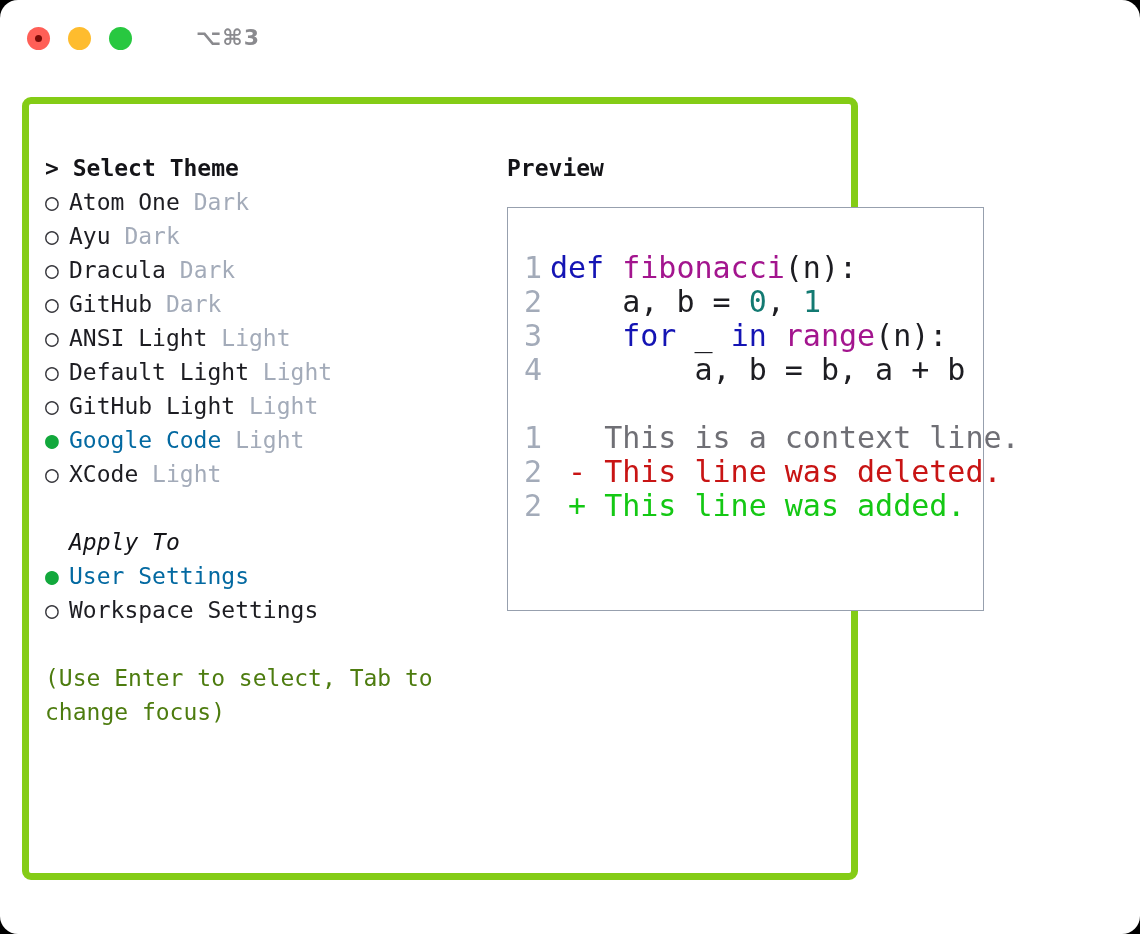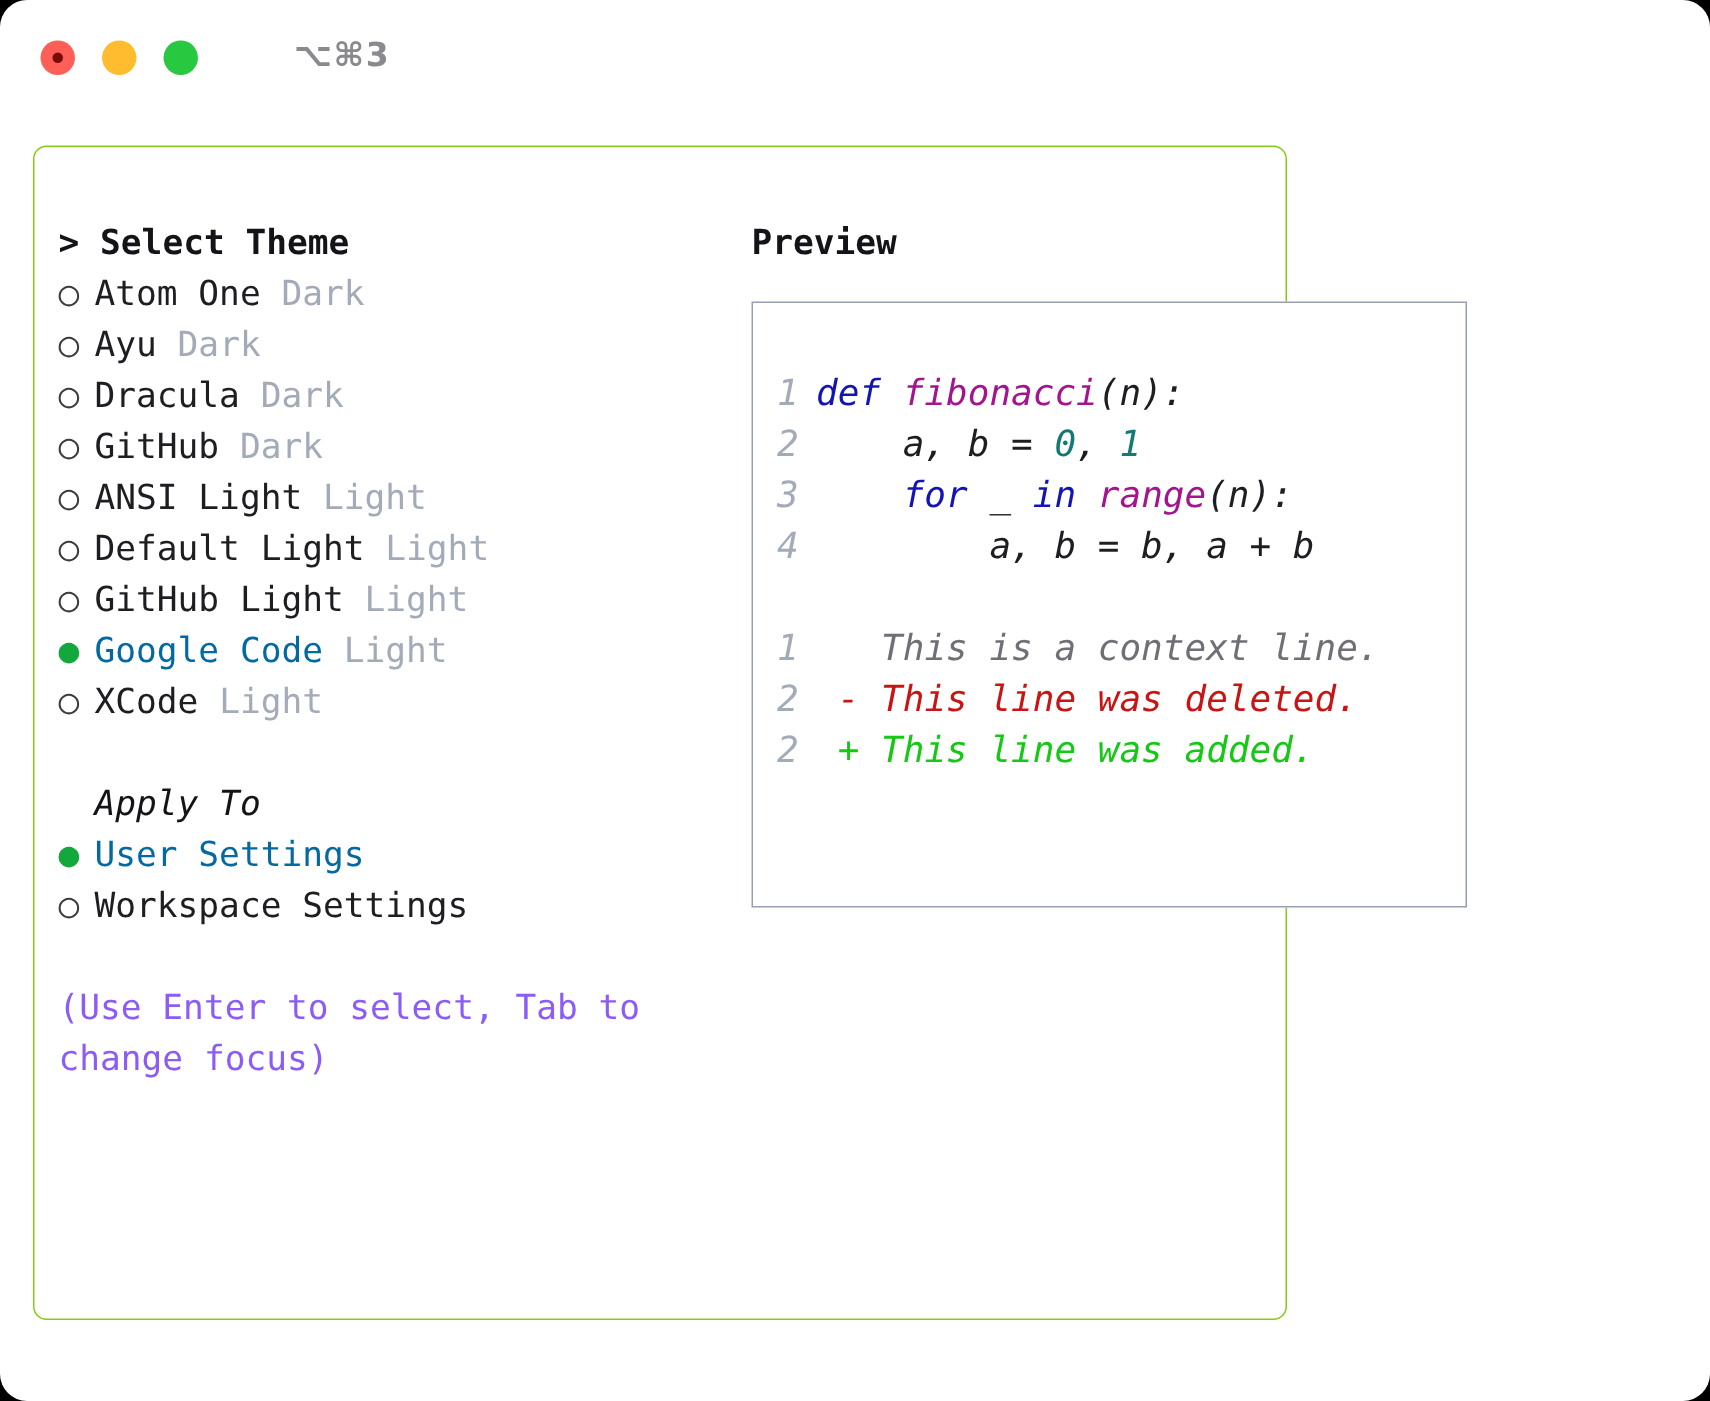--- a/index.html
+++ b/index.html
@@ -66,21 +66,21 @@
     line-height: 1;
   }
 
   
   .panel {
     position: absolute;
     left: 22px;
     top: 97px;
     width: 836px;
     height: 783px;
-    border: 1px solid #84cc16;
+    border: 7px solid #84cc16;
     border-radius: 9px;
     box-sizing: border-box;
     background: #ffffff;
   }
 
   .panel-inner {
     position: absolute;
     left: 0; top: 0;
     width: 100%; height: 100%;
     display: flex;
@@ -133,21 +133,21 @@
     white-space: pre;
     margin-top: 34px;
     padding-left: 24px;
     font-style: italic;
   }
 
   .hint {
     margin-top: 34px;
     font-size: 23px;
     line-height: 34px;
-    color: #8b5cf6;
+    color: #4d7c0f;
     width: 420px;
     white-space: pre-wrap;
   }
 
   
   .preview-title {
     font-size: 23px;
     font-weight: 700;
     color: #141418;
     line-height: 34px;
@@ -157,25 +157,24 @@
     margin-top: 22px;
     width: 477px;
     height: 404px;
     border: 1px solid #97a0ae;
     box-sizing: border-box;
     background: #ffffff;
     padding: 43px 0 0 16px;
   }
 
   .code-line {
-    font-size: 24px;
+    font-size: 30px;
     line-height: 34px;
     white-space: pre;
     color: #1d1d22;
-    font-style: italic;
   }
   .ln {
     display: inline-block;
     width: 26px;
     color: #a3abb9;
     text-align: left;
   }
   .kw   { color: #1414b4; }
   .fn   { color: #a3158e; }
   .num  { color: #137a72; }

